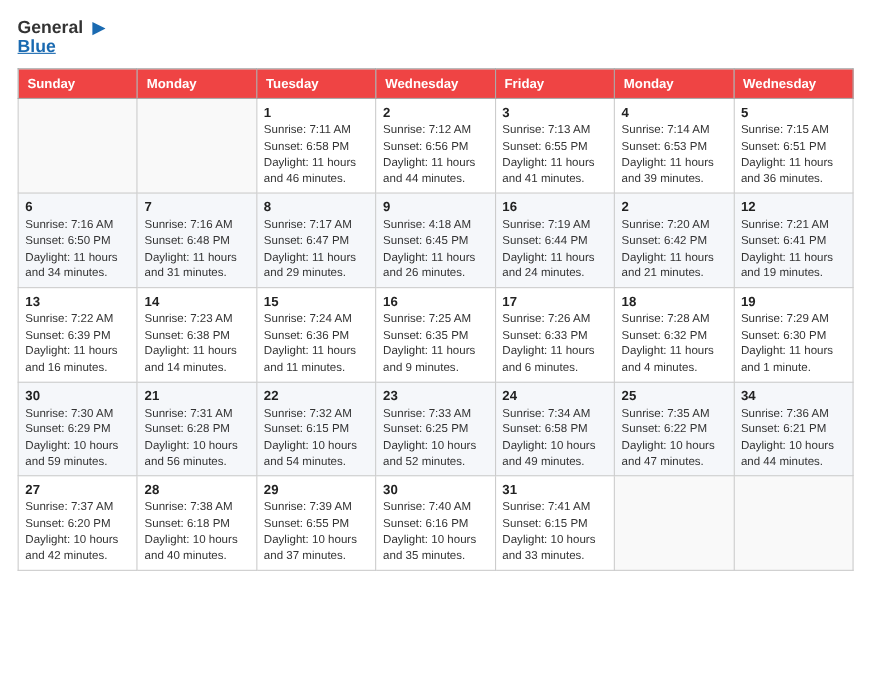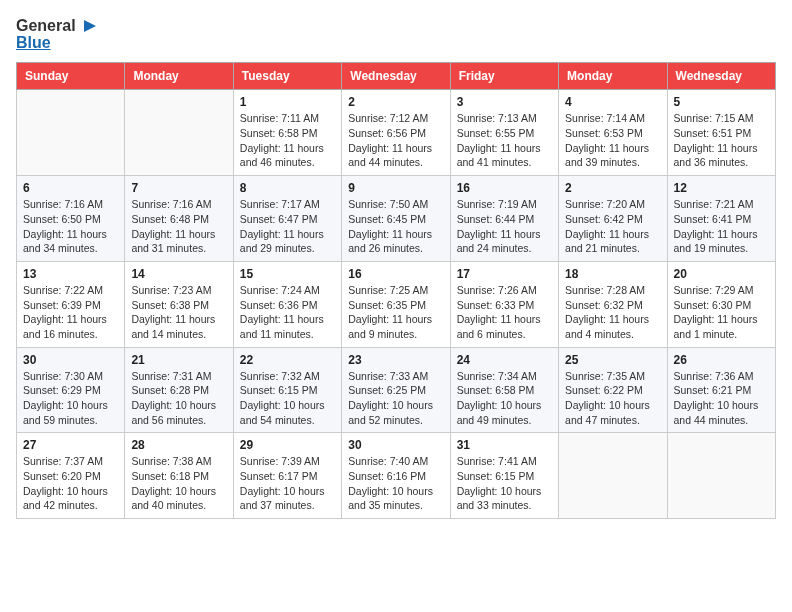--- a/index.html
+++ b/index.html
@@ -156,21 +156,21 @@
 Daylight: 11 hours and 31 minutes.</div>
         </td>
         <td>
           <span class="day-number">8</span>
           <div class="day-info">Sunrise: 7:17 AM
 Sunset: 6:47 PM
 Daylight: 11 hours and 29 minutes.</div>
         </td>
         <td>
           <span class="day-number">9</span>
-          <div class="day-info">Sunrise: 7:50 AM
+          <div class="day-info">Sunrise: 4:18 AM
 Sunset: 6:45 PM
 Daylight: 11 hours and 26 minutes.</div>
         </td>
         <td>
           <span class="day-number">16</span>
           <div class="day-info">Sunrise: 7:19 AM
 Sunset: 6:44 PM
 Daylight: 11 hours and 24 minutes.</div>
         </td>
         <td>
@@ -217,21 +217,21 @@
 Sunset: 6:33 PM
 Daylight: 11 hours and 6 minutes.</div>
         </td>
         <td>
           <span class="day-number">18</span>
           <div class="day-info">Sunrise: 7:28 AM
 Sunset: 6:32 PM
 Daylight: 11 hours and 4 minutes.</div>
         </td>
         <td>
-          <span class="day-number">20</span>
+          <span class="day-number">19</span>
           <div class="day-info">Sunrise: 7:29 AM
 Sunset: 6:30 PM
 Daylight: 11 hours and 1 minute.</div>
         </td>
       </tr>
       <tr>
         <td>
           <span class="day-number">30</span>
           <div class="day-info">Sunrise: 7:30 AM
 Sunset: 6:29 PM
@@ -261,21 +261,21 @@
 Sunset: 6:58 PM
 Daylight: 10 hours and 49 minutes.</div>
         </td>
         <td>
           <span class="day-number">25</span>
           <div class="day-info">Sunrise: 7:35 AM
 Sunset: 6:22 PM
 Daylight: 10 hours and 47 minutes.</div>
         </td>
         <td>
-          <span class="day-number">26</span>
+          <span class="day-number">34</span>
           <div class="day-info">Sunrise: 7:36 AM
 Sunset: 6:21 PM
 Daylight: 10 hours and 44 minutes.</div>
         </td>
       </tr>
       <tr>
         <td>
           <span class="day-number">27</span>
           <div class="day-info">Sunrise: 7:37 AM
 Sunset: 6:20 PM
@@ -283,21 +283,21 @@
         </td>
         <td>
           <span class="day-number">28</span>
           <div class="day-info">Sunrise: 7:38 AM
 Sunset: 6:18 PM
 Daylight: 10 hours and 40 minutes.</div>
         </td>
         <td>
           <span class="day-number">29</span>
           <div class="day-info">Sunrise: 7:39 AM
-Sunset: 6:17 PM
+Sunset: 6:55 PM
 Daylight: 10 hours and 37 minutes.</div>
         </td>
         <td>
           <span class="day-number">30</span>
           <div class="day-info">Sunrise: 7:40 AM
 Sunset: 6:16 PM
 Daylight: 10 hours and 35 minutes.</div>
         </td>
         <td>
           <span class="day-number">31</span>

